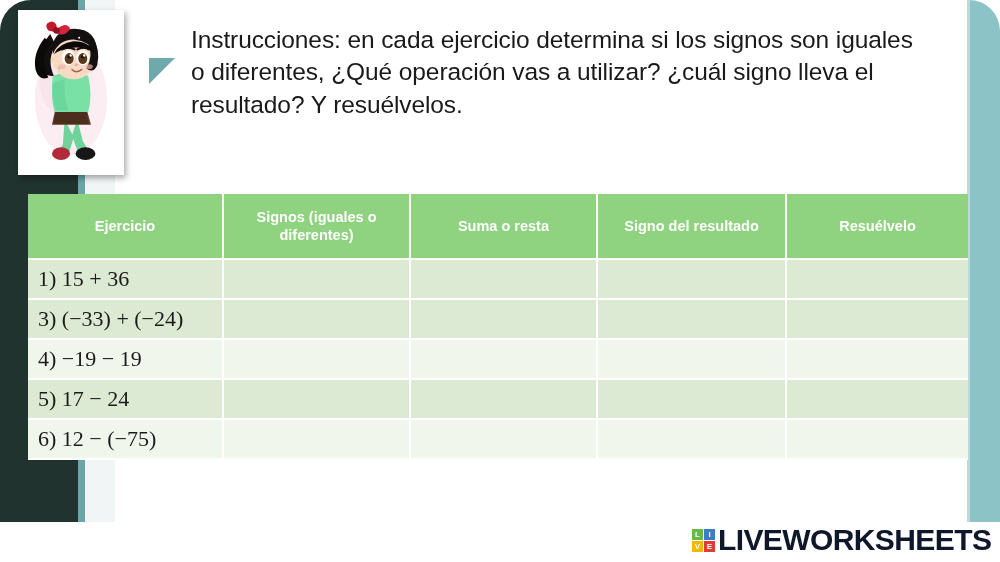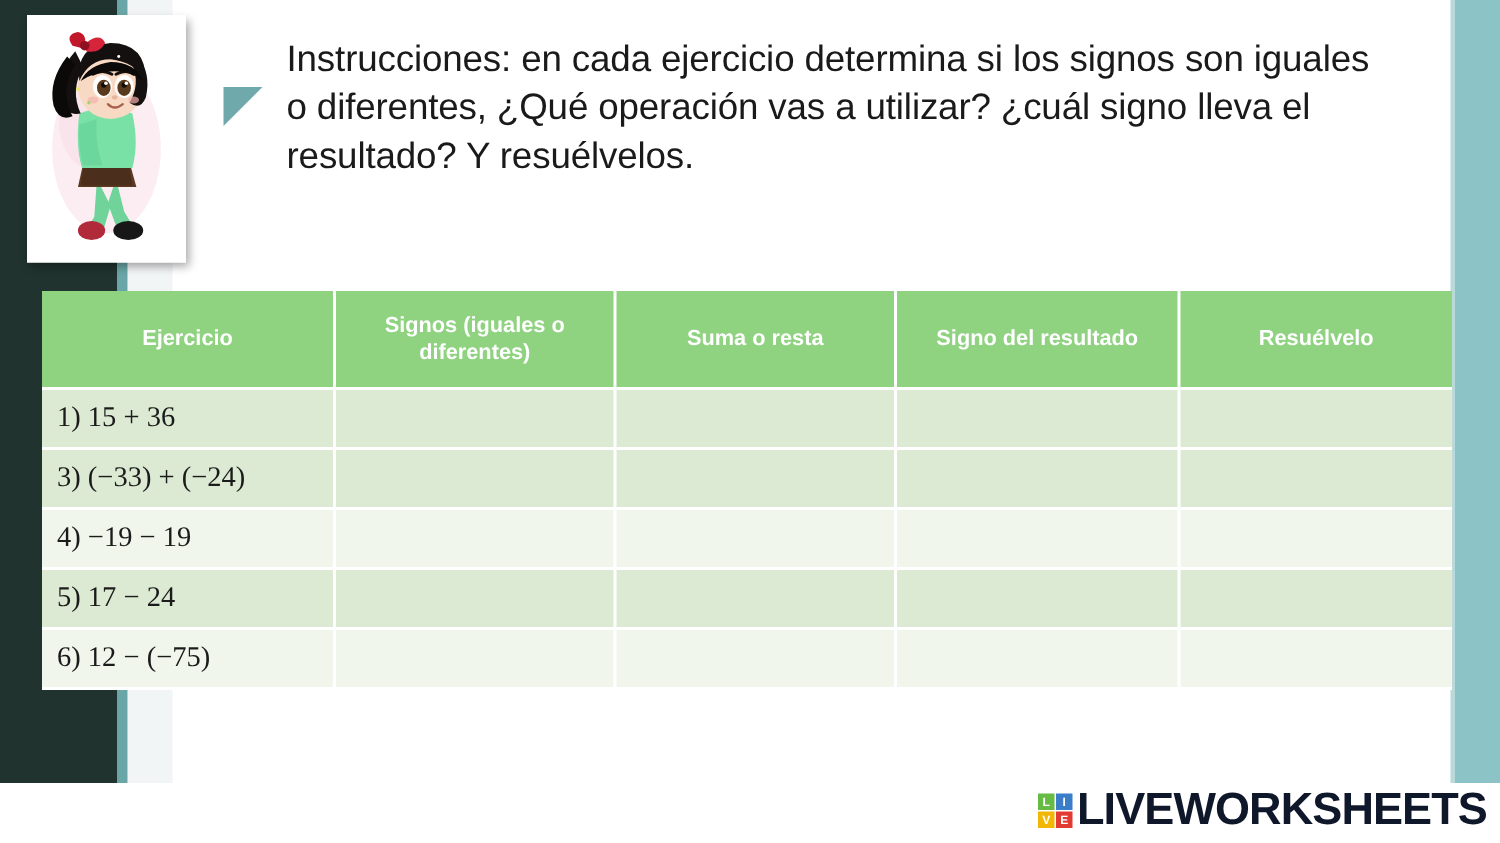--- a/index.html
+++ b/index.html
@@ -9,20 +9,21 @@
   }
   body {
     font-family: "Liberation Sans", sans-serif;
   }
   .page {
     position: relative;
     width: 1000px;
     height: 562px;
     overflow: hidden;
     background: #ffffff;
+    border-radius: 31px;
   }
 
   
   .dark-bar {
     position: absolute;
     left: 0;
     top: 0;
     width: 78px;
     height: 522px;
     background: #20332e;
@@ -146,21 +147,21 @@
     border-bottom: 2px solid #ffffff;
     vertical-align: middle;
   }
   table.ws th:last-child { border-right: none; }
   table.ws td {
     height: 38px;
     padding: 0 0 0 10px;
     border-right: 2px solid #ffffff;
     border-bottom: 2px solid #ffffff;
     font-family: "Liberation Serif", serif;
-    font-size: 19px;
+    font-size: 22px;
     color: #1b1b1b;
     vertical-align: middle;
     white-space: nowrap;
   }
   table.ws td:last-child { border-right: none; }
   table.ws tbody tr.odd td  { background: #dcead3; }
   table.ws tbody tr.even td { background: #f0f6ec; }
 
   
   .lw-logo {

